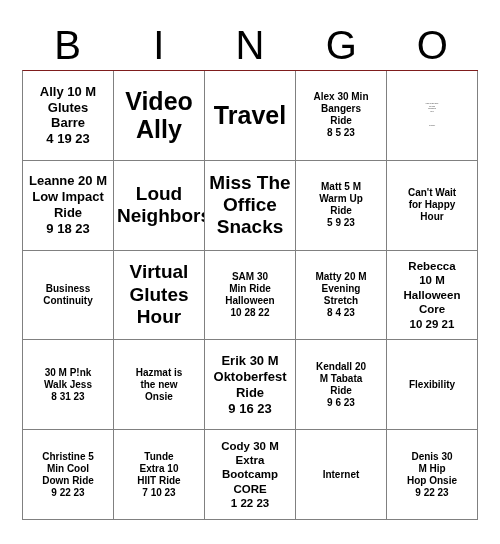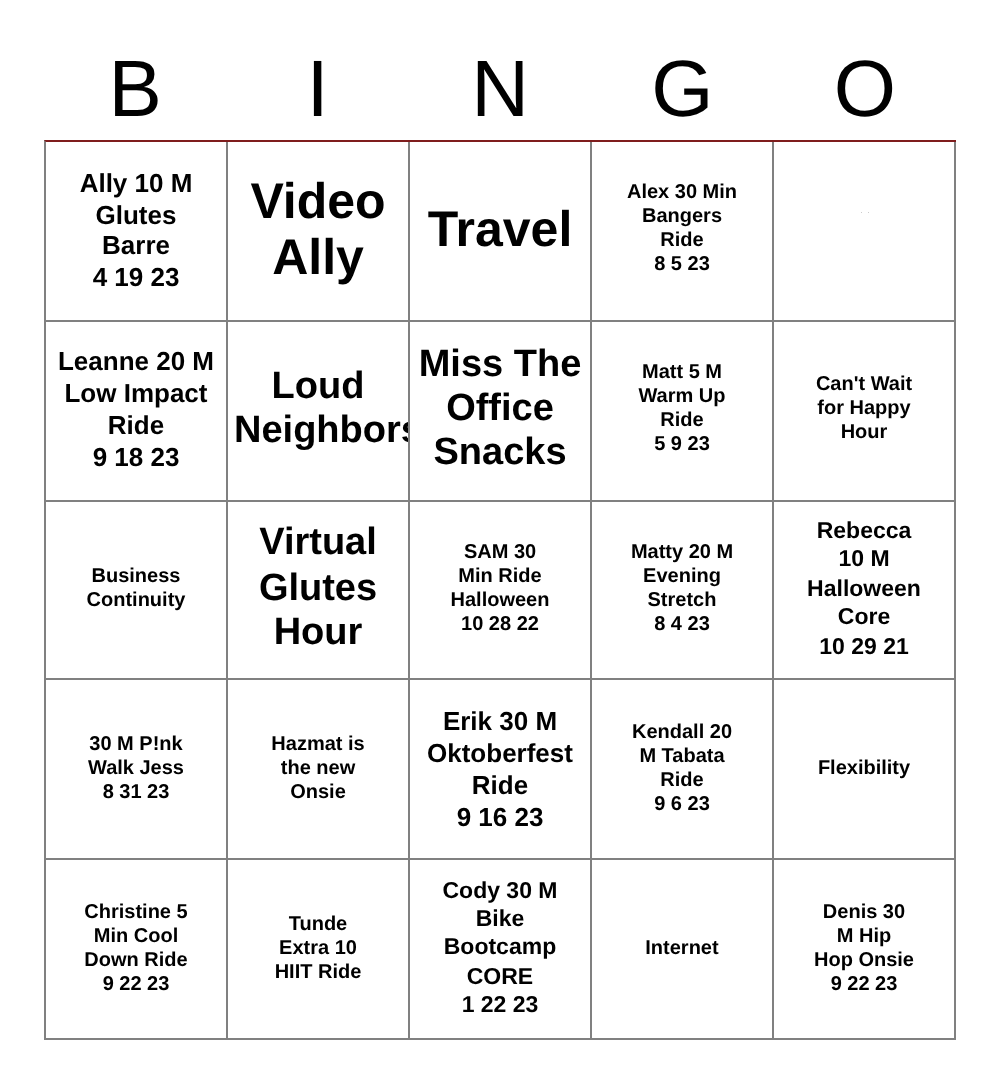--- a/index.html
+++ b/index.html
@@ -271,26 +271,27 @@
             <div>Min Cool</div>
             <div>Down Ride</div>
             <div>9 22 23</div>
           </div>
         </div>
         <div class="cell">
           <div class="cell-text fs-md">
             <div>Tunde</div>
             <div>Extra 10</div>
             <div>HIIT Ride</div>
+            <div>7 10 23</div>
           </div>
         </div>
         <div class="cell">
           <div class="cell-text fs-xs">
             <div>Cody 30 M</div>
-            <div>Bike</div>
+            <div>Extra</div>
             <div>Bootcamp</div>
             <div>CORE</div>
             <div>1 22 23</div>
           </div>
         </div>
         <div class="cell">
           <div class="cell-text fs-md">
             <div>Internet</div>
           </div>
         </div>

